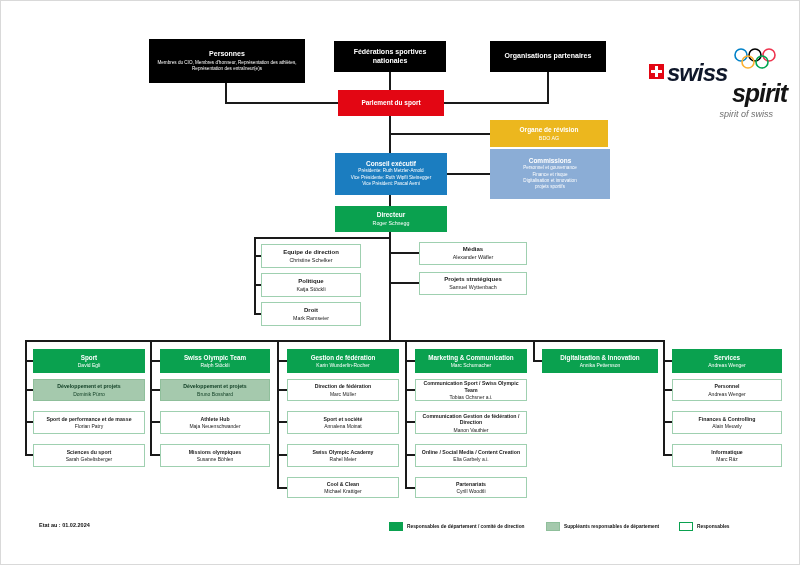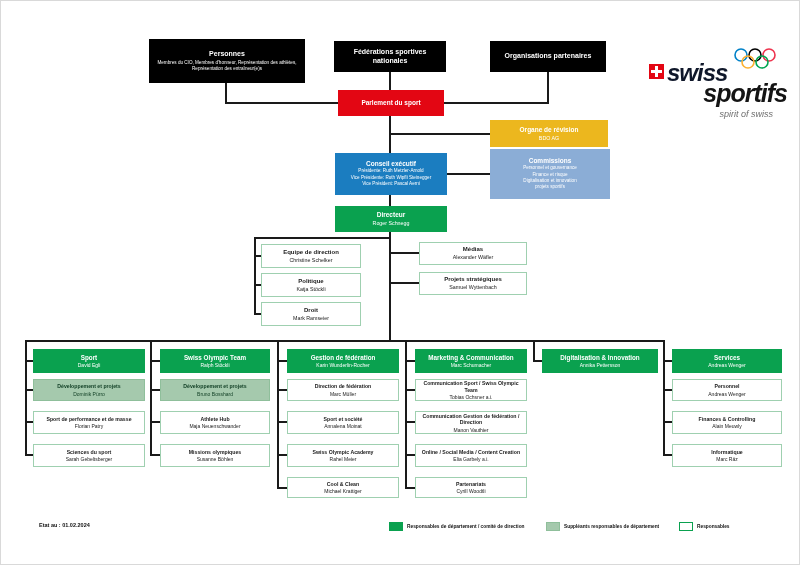--- a/index.html
+++ b/index.html
@@ -60,21 +60,21 @@
       <div class="flag"></div>
       <span class="swiss">swiss</span>
       <svg class="rings" width="44" height="26" viewBox="0 0 44 26">
         <circle cx="8" cy="8" r="6" fill="none" stroke="#0081C8" stroke-width="1.6"></circle>
         <circle cx="22" cy="8" r="6" fill="none" stroke="#000000" stroke-width="1.6"></circle>
         <circle cx="36" cy="8" r="6" fill="none" stroke="#EE334E" stroke-width="1.6"></circle>
         <circle cx="15" cy="15" r="6" fill="none" stroke="#FCB131" stroke-width="1.6"></circle>
         <circle cx="29" cy="15" r="6" fill="none" stroke="#00A651" stroke-width="1.6"></circle>
       </svg>
     </div>
-    <div class="olympic">sportifs</div>
+    <div class="olympic">spirit</div>
     <div class="tagline">spirit of swiss</div>
   </div>
 
   <div class="vl" style="left:224px;top:82px;height:20px"></div>
   <div class="vl" style="left:546px;top:71px;height:31px"></div>
   <div class="vl" style="left:388px;top:71px;height:18px"></div>
   <div class="vl" style="left:388px;top:115px;height:37px"></div>
   <div class="vl" style="left:388px;top:194px;height:11px"></div>
   <div class="vl" style="left:388px;top:231px;height:110px"></div>
   <div class="vl" style="left:253px;top:236px;height:78px"></div>

